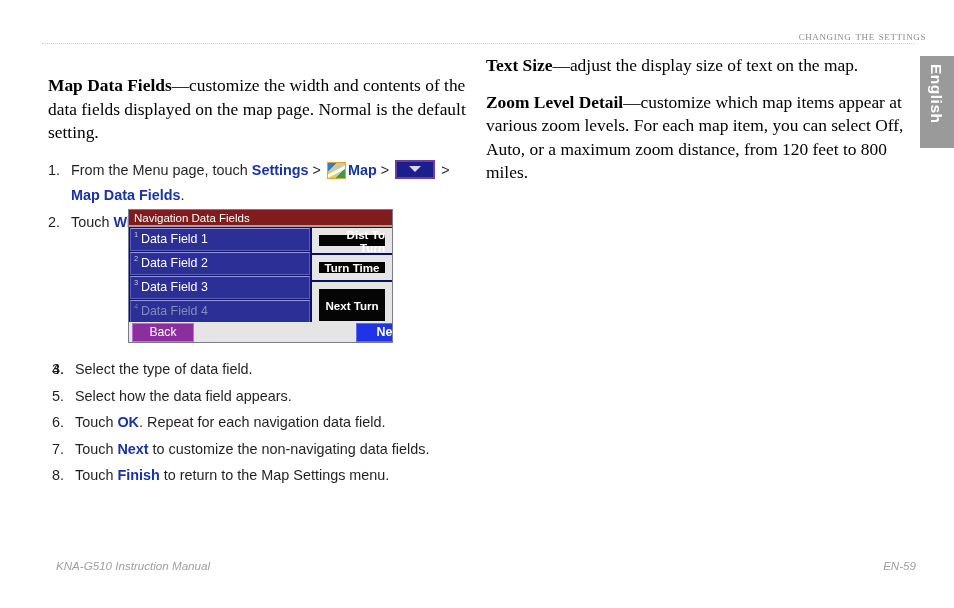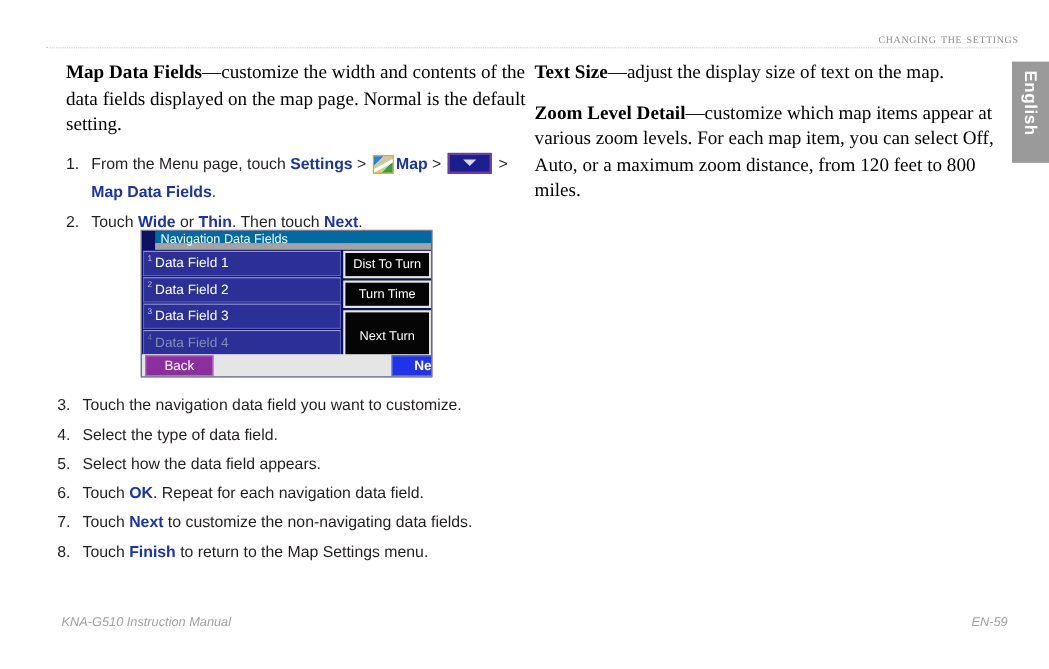--- a/index.html
+++ b/index.html
@@ -41,21 +41,21 @@
     height: 1px;
     border-top: 1px dotted #c9c9c9;
   }
 
   
   .col {
     position: absolute;
     top: 54px;
     width: 420px;
   }
-  .col-left  { left: 60px; }
+  .col-left  { left: 48px; margin-top: 20px; }
   .col-right { left: 486px; }
 
   .para {
     font-family: "Liberation Serif", serif;
     font-size: 17.4px;
     line-height: 23.6px;
     margin: 0 0 13px 0;
     text-align: left;
   }
   .para b { font-weight: bold; }
@@ -147,28 +147,27 @@
     width: 265px;
     height: 134px;
     background: #0b1060;
     border: 1px solid #7a7a96;
     box-sizing: border-box;
     font-family: "Liberation Sans", sans-serif;
     overflow: hidden;
   }
   .gps-titlebar {
     height: 17px;
-    background: #0369a1;
+    background: #7f1d1d;
     color: #ffffff;
     font-size: 11.5px;
     line-height: 17px;
     padding-left: 5px;
-    border-bottom: 6px solid #a3a3a3;
-    box-sizing: border-box;
-    margin-left: 12px;
+    border-bottom: 2px solid #a3a3a3;
+    box-sizing: border-box;
   }
   .gps-body {
     position: relative;
     height: 116px;
   }
   .gps-rows {
     position: absolute;
     left: 1px;
     top: 1px;
     width: 180px;
@@ -198,29 +197,30 @@
   .gps-row.dim .rownum { color: #6a7aa5; }
 
   .gps-buttons {
     position: absolute;
     left: 183px;
     top: 1px;
     width: 80px;
   }
   .gps-btn {
     background: #050505;
-    border: 2px solid #e5e5e5;
+    border: 7px solid #e5e5e5;
     box-sizing: border-box;
     color: #ffffff;
     font-size: 11.6px;
-    text-align: left;
+    text-align: right;
     margin-bottom: 2px;
     display: flex;
     align-items: center;
     justify-content: center;
+    font-weight: bold;
   }
   .gps-btn.h1 { height: 25px; }
   .gps-btn.h2 { height: 25px; }
   .gps-btn.h3 { height: 46px; }
 
   .gps-footer {
     position: absolute;
     left: 0;
     bottom: 0;
     width: 100%;
@@ -369,21 +369,21 @@
       </div>
     <div class="gps-footer">
       <div class="gps-back">Back</div>
       <div class="gps-next">Next</div>
     </div>
   </div>
 </div>
 
 <div class="steps-after">
   <ol class="steps" id="steps-after">
-      <li class="step"><span class="step-num">3.</span><span class="sep">Touch the navigation data field you want to customize.</span></li>
+      <li class="step"><span class="step-num">3.</span></li>
       <li class="step"><span class="step-num">4.</span><span class="sep">Select the type of data field.</span></li>
       <li class="step"><span class="step-num">5.</span><span class="sep">Select how the data field appears.</span></li>
       <li class="step"><span class="step-num">6.</span><span class="sep">Touch </span><span class="kw">OK</span><span class="sep">. Repeat for each navigation data field.</span></li>
       <li class="step"><span class="step-num">7.</span><span class="sep">Touch </span><span class="kw">Next</span><span class="sep"> to customize the non-navigating data fields.</span></li>
       <li class="step"><span class="step-num">8.</span><span class="sep">Touch </span><span class="kw">Finish</span><span class="sep"> to return to the Map Settings menu.</span></li>
     </ol>
 </div>
 
 <div class="col col-right">
 

